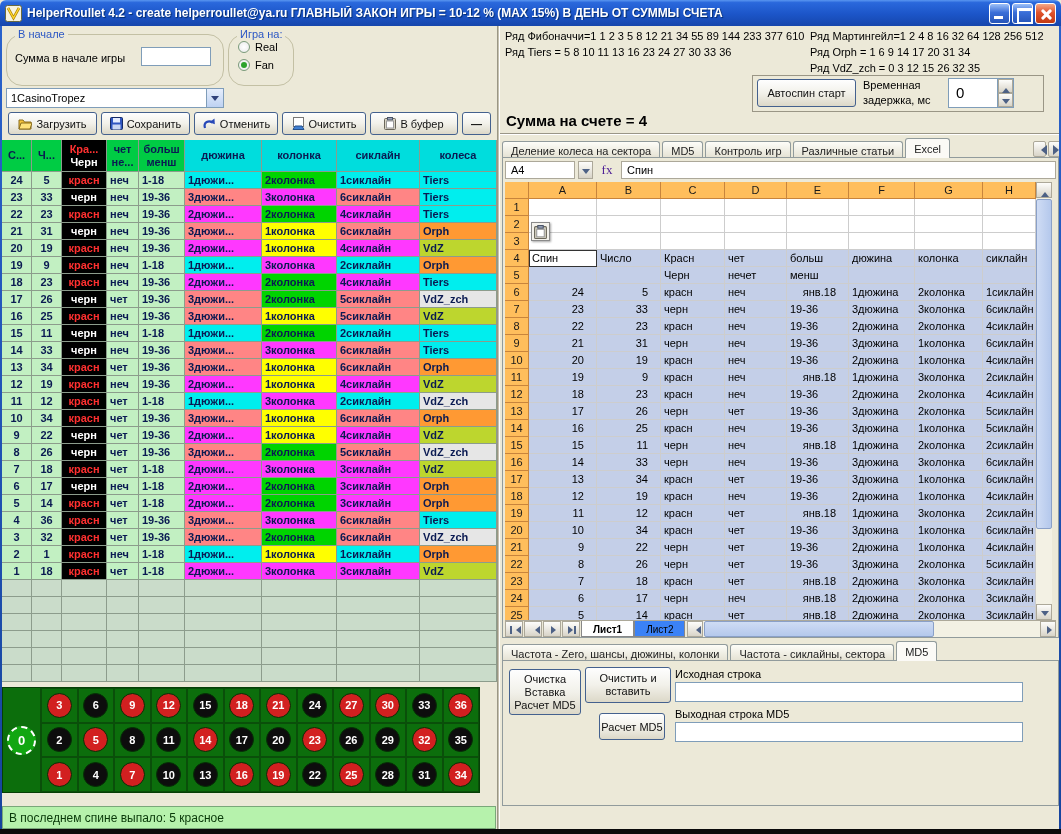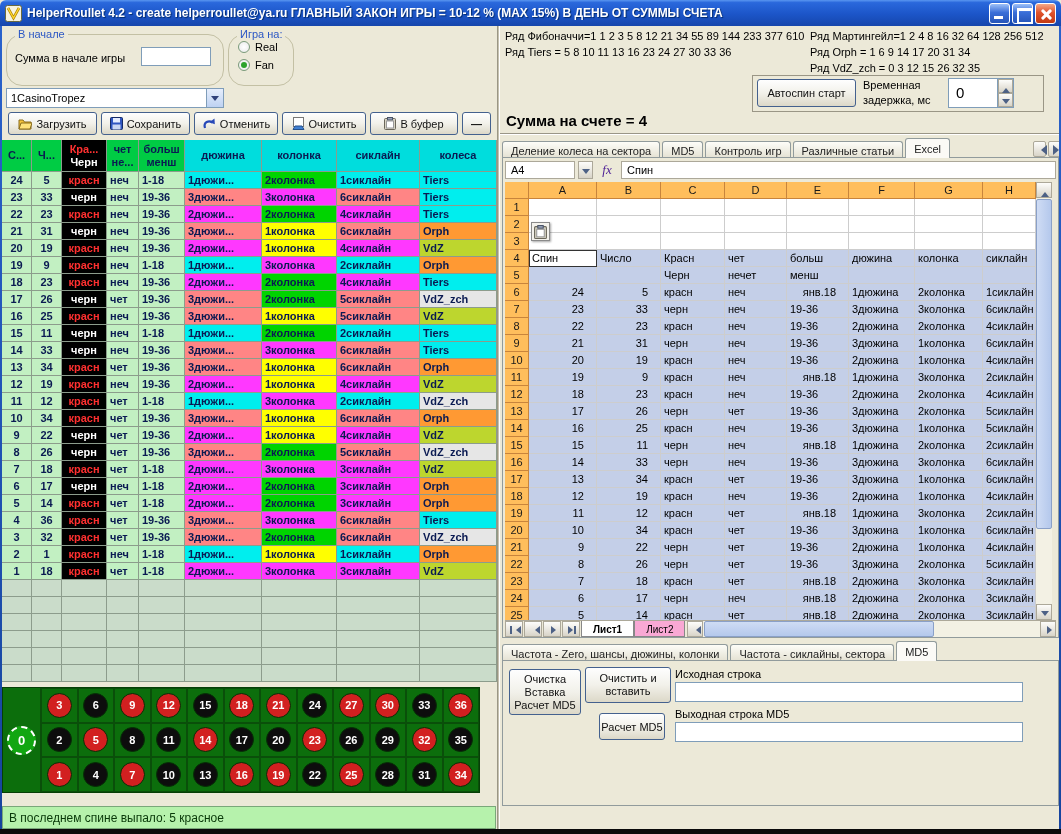--- a/index.html
+++ b/index.html
@@ -102,21 +102,21 @@
 .tsb{width:13px;height:16px;position:relative;background:linear-gradient(#fdfdfb,#d8d4c8);border:1px solid #aca899;border-radius:2px}
 .tsb.left::after{content:"";position:absolute;left:2px;top:3px;border:5px solid transparent;border-right:6px solid #4d6185}
 .tsb.right::after{content:"";position:absolute;left:4px;top:3px;border:5px solid transparent;border-left:6px solid #4d6185}
 
 
 .xl-page{position:absolute;left:502px;top:157px;width:557px;height:481px;border:1px solid #919b9c;background:#ece9d8;z-index:2}
 .fbar{position:absolute;left:2px;top:2px;width:551px;height:20px;display:flex;align-items:center;gap:3px;font-size:11px}
 .namebox{width:70px;height:18px;background:#fff;border:1px solid #aca899;display:flex;align-items:center;padding-left:5px}
 .nb-btn{width:15px;height:18px;position:relative;background:linear-gradient(#fdfdfb,#d8d4c8);border:1px solid #aca899}
 .nb-btn::after{content:"";position:absolute;left:3px;top:7px;border:4px solid transparent;border-top:5px solid #4d6185}
-.fx{width:22px;text-align:center;font-style:italic;font-family:"Liberation Serif",serif;font-size:13px;color:#4c1d95}
+.fx{width:22px;text-align:center;font-family:"Liberation Serif",serif;font-size:13px;color:#4c1d95}
 .fbox{flex:1;height:18px;background:#fff;border:1px solid #aca899;padding-left:5px;display:flex;align-items:center}
 .xl-grid{position:absolute;left:2px;top:24px;width:531px;height:438px;overflow:hidden;background:#fff;font-size:11px}
 .xl-row{display:flex;height:17px}
 .xh{background:var(--xlhead);border-right:1px solid #c8843c;border-bottom:1px solid #c8843c;
  display:flex;align-items:center;justify-content:center;color:#1a1a1a;flex-shrink:0}
 .xc{border-right:1px solid #cdcdcd;border-bottom:1px solid #cdcdcd;display:flex;align-items:center;
  padding:0 3px;white-space:nowrap;overflow:hidden;flex-shrink:0}
 .xc.xr{justify-content:flex-end;padding-right:12px}
 .xc.xsel{background:var(--xlsel)}
 .xc.xactive{background:#fff;outline:1px solid #333;outline-offset:-1px}
@@ -132,21 +132,21 @@
 .vthumb{position:absolute;left:0;top:17px;width:16px;height:330px;background:linear-gradient(90deg,#cfdcf4,#b4c8ec);border:1px solid #8aa0c8;border-radius:2px}
 .sheetbar{position:absolute;left:2px;top:462px;width:551px;height:17px;display:flex;align-items:stretch;background:#ece9d8;border-top:1px solid #aca899}
 .snav{width:18px;position:relative;background:linear-gradient(#fdfdfb,#d8d4c8);border:1px solid #aca899;margin-right:1px}
 .snav::after{content:"";position:absolute;top:4px;border:4px solid transparent}
 .snav.first::after{left:6px;border-right:5px solid #4d6185}
 .snav.first::before{content:"";position:absolute;left:4px;top:4px;width:2px;height:8px;background:#4d6185}
 .snav.prev::after{left:6px;border-right:5px solid #4d6185}
 .snav.next::after{left:7px;border-left:5px solid #4d6185}
 .snav.last::after{left:5px;border-left:5px solid #4d6185}
 .snav.last::before{content:"";position:absolute;left:11px;top:4px;width:2px;height:8px;background:#4d6185}
-.stab{padding:1px 11px 0;font-size:10px;border:1px solid #888;border-top:none;background:#f9a8d4;display:flex;align-items:center}
+.stab{padding:1px 11px 0;font-size:10px;border:1px solid #888;border-top:none;background:#3b82f6;display:flex;align-items:center}
 .stab.active{background:#fff;font-weight:bold}
 .hscroll{flex:1;position:relative;background:#f3f1e4;margin-left:2px}
 .hsb{position:absolute;top:0;width:16px;height:16px;background:linear-gradient(#fdfdfb,#d8d4c8);border:1px solid #aca899}
 .hsb.l{left:0}.hsb.r{right:0}
 .hsb.l::after{content:"";position:absolute;left:4px;top:4px;border:4px solid transparent;border-right:5px solid #4d6185}
 .hsb.r::after{content:"";position:absolute;left:6px;top:4px;border:4px solid transparent;border-left:5px solid #4d6185}
 .hthumb{position:absolute;left:17px;top:0;width:230px;height:16px;background:linear-gradient(#cfdcf4,#b4c8ec);border:1px solid #8aa0c8;border-radius:2px}
 
 
 .md5-page{position:absolute;left:502px;top:660px;width:557px;height:146px;border:1px solid #919b9c;background:#ece9d8;z-index:2}

